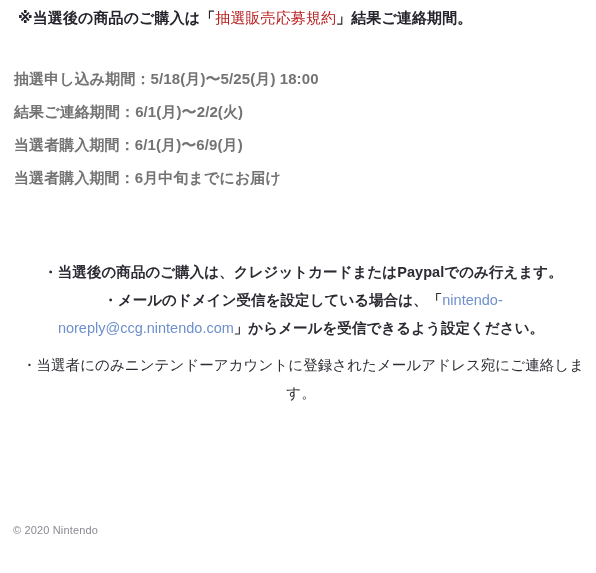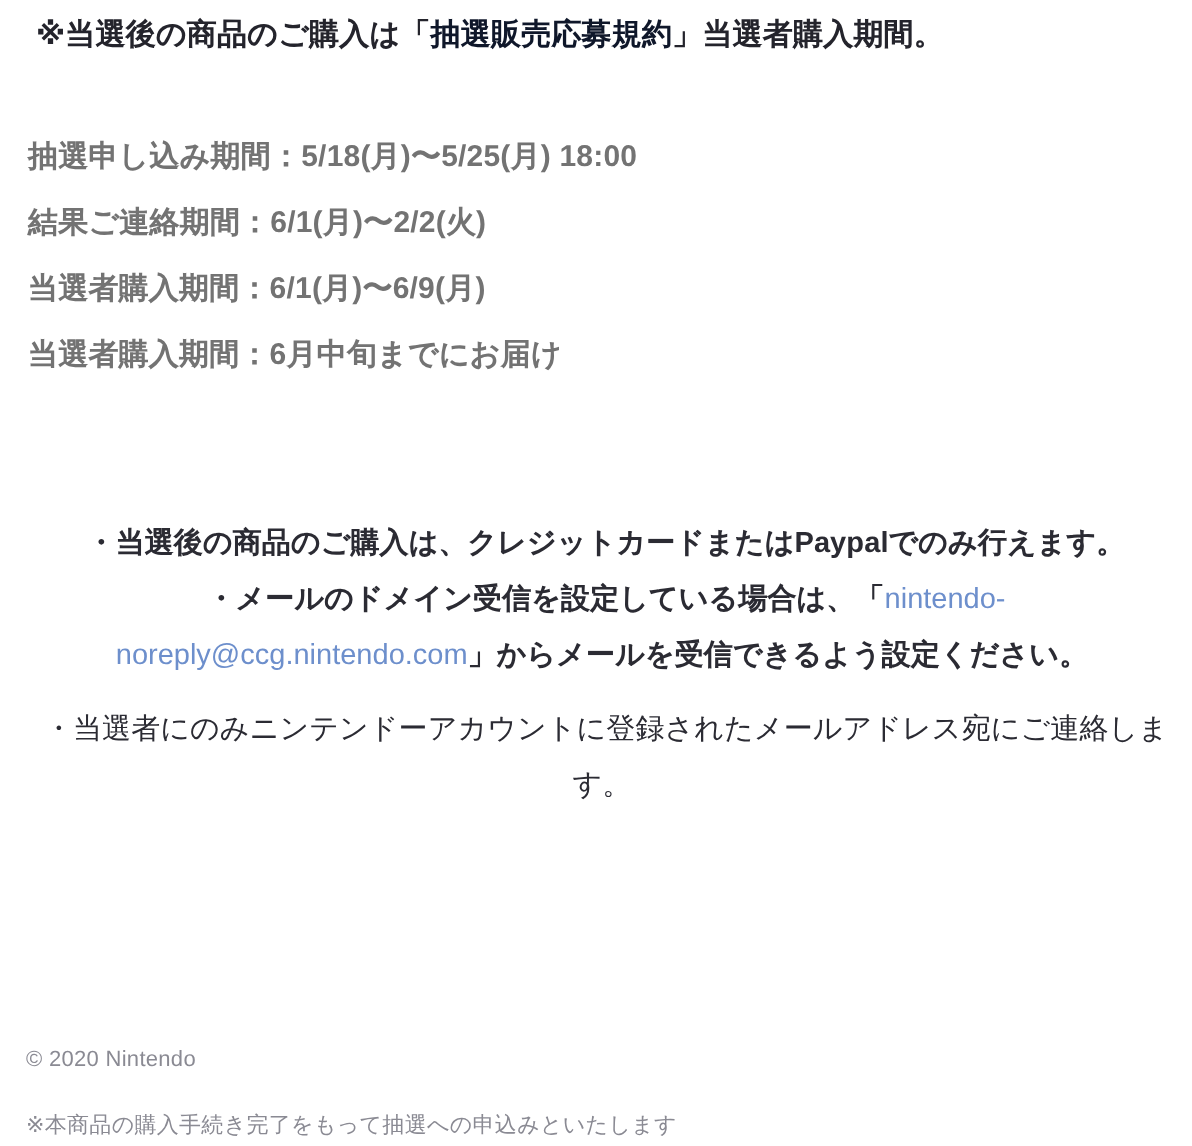--- a/index.html
+++ b/index.html
@@ -31,22 +31,22 @@
     top: 8px;
     width: 560px;
     font-size: 15px;
     font-weight: bold;
     letter-spacing: 0.1px;
     line-height: 20px;
     color: #24242c;
     white-space: nowrap;
   }
   .notice-line .link-strong {
-    color: #0f172a;
-    font-weight: bold;
+    color: #b91c1c;
+    font-weight: normal;
   }
 
   
   .schedule {
     position: absolute;
     left: 14px;
     top: 70px;
     width: 560px;
   }
   .schedule-row {
@@ -105,21 +105,21 @@
     color: #8a8a93;
     letter-spacing: 0.15px;
   }
 </style>
 </head>
 <body>
 
 <div class="page">
 
   <div class="notice-line">
-    <span>※当選後の商品のご購入は「</span><span class="link-strong">抽選販売応募規約</span><span>」当選者購入期間。</span>
+    <span>※当選後の商品のご購入は「</span><span class="link-strong">抽選販売応募規約</span><span>」結果ご連絡期間。</span>
   </div>
 
   <div class="schedule">
     <div class="schedule-row">抽選申し込み期間：5/18(月)〜5/25(月) 18:00</div>
     <div class="schedule-row">結果ご連絡期間：6/1(月)〜2/2(火)</div>
     <div class="schedule-row">当選者購入期間：6/1(月)〜6/9(月)</div>
     <div class="schedule-row">当選者購入期間：6月中旬までにお届け</div>
   </div>
 
   <div class="bullets">
@@ -129,15 +129,14 @@
 
     <div class="bullet bold">
       <span>・メールのドメイン受信を設定している場合は、「</span><span class="mail-link">nintendo-noreply@ccg.nintendo.com</span><span>」からメールを受信できるよう設定ください。</span>
     </div>
 
     <div class="bullet gap">・当選者にのみニンテンドーアカウントに登録されたメールアドレス宛にご連絡します。</div>
 
   </div>
 
   <div class="footer-copyright">© 2020 Nintendo</div>
-  <div class="footer-note">※本商品の購入手続き完了をもって抽選への申込みといたします</div>
 
 </div>
 
 </body></html>

